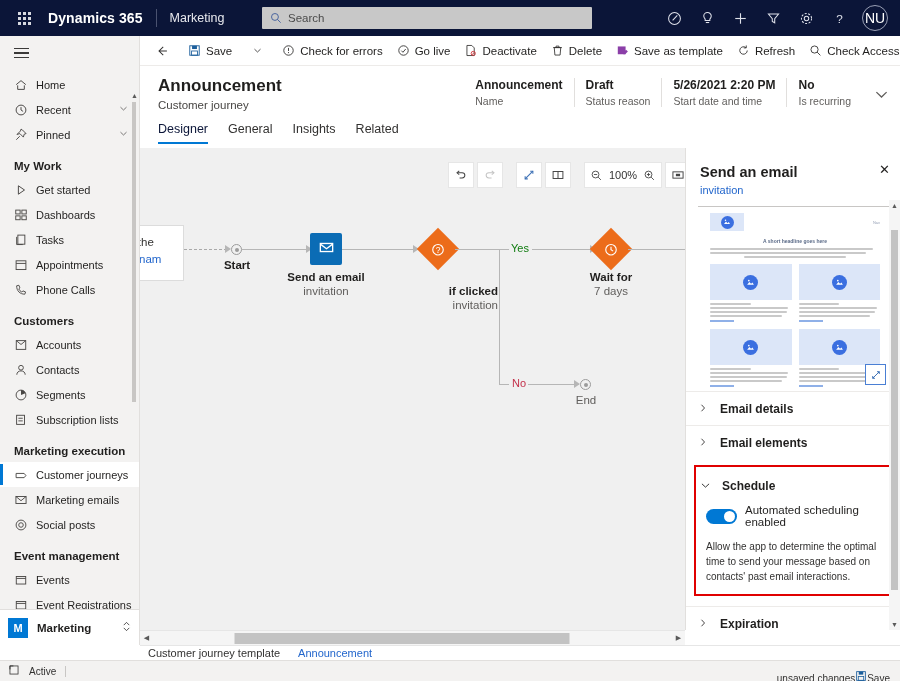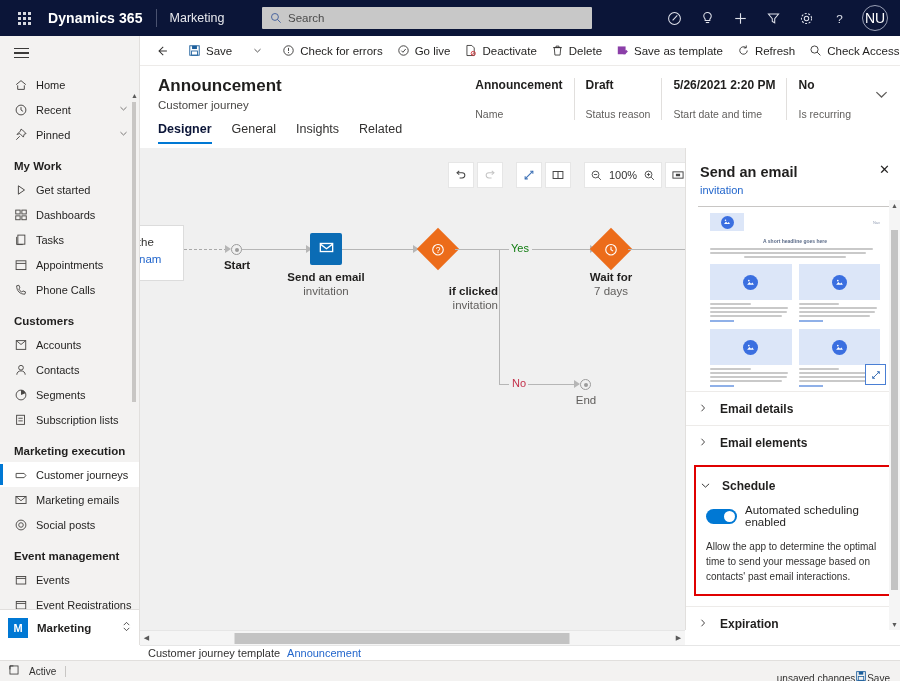--- a/index.html
+++ b/index.html
@@ -103,26 +103,26 @@
     background: #fff;
   }
   .rectitle { position: absolute; left: 18px; top: 10px; font-size: 17px;
               font-weight: bold; color: #201f1e; }
   .recsub { position: absolute; left: 18px; top: 33px; font-size: 11.5px;
             color: #484644; }
   .hdrfields { position: absolute; right: 38px; top: 12px; display: flex; }
   .hfield { padding: 0 11px; border-left: 1px solid #e1dfdd; }
   .hfield:first-child { border-left: none; }
   .hfv { font-size: 12px; font-weight: bold; color: #201f1e; white-space: nowrap; }
-  .hfl { font-size: 10.5px; color: #605e5c; margin-top: 16px; white-space: nowrap; }
+  .hfl { font-size: 10.5px; color: #605e5c; margin-top: 3px; white-space: nowrap; }
   .hdrchev { position: absolute; right: 10px; top: 20px; color: #605e5c;
              cursor: pointer; }
   .tabs { position: absolute; left: 18px; top: 56px; display: flex; gap: 20px; }
   .tab { font-size: 12.5px; color: #323130; padding-bottom: 6px; cursor: pointer; }
-  .tab.active { font-weight: bold; color: #0b1538; border-bottom: 2.5px solid #0078d4; }
+  .tab.active { font-weight: normal; color: #0b1538; border-bottom: 2.5px solid #0078d4; }
 
   
   .canvas {
     position: absolute; top: 148px; left: 140px; width: 545px; height: 482px;
     background: #f0f0f0; overflow: hidden;
   }
   .canvastools {
     position: absolute; top: 14px; left: 308px; display: flex; gap: 3px;
     z-index: 5;
   }
@@ -188,21 +188,21 @@
   }
   .hscroll .arr { width: 13px; text-align: center; font-size: 7px; color: #5a5a5a; }
   .hscroll .track { flex: 1; height: 15px; position: relative; }
   .hscroll .thumb {
     position: absolute; left: 48%; transform: translateX(-50%);
     top: 2px; width: 335px; height: 11px; background: #c3c3c3;
   }
   .statusstrip {
     position: absolute; left: 140px; bottom: 21px; width: 760px; height: 15px;
     background: #fff; border-top: 1px solid #e6e6e6; font-size: 11px;
-    display: flex; align-items: center; padding-left: 8px; gap: 7px; color: #323130;
+    display: flex; align-items: center; padding-left: 8px; gap: 18px; color: #323130;
   }
   .statusstrip .lnk { color: #2266cc; cursor: pointer; }
   .footer {
     position: absolute; left: 0; bottom: 0; width: 900px; height: 21px;
     background: #f3f2f1; border-top: 1px solid #e1dfdd;
     display: flex; align-items: center; font-size: 10px; color: #323130;
   }
   .footer .fl { display: flex; align-items: center; gap: 9px; padding-left: 8px; }
   .footer .fr { margin-left: auto; display: flex; align-items: flex-end;
                 padding-right: 10px; margin-top: 12px; }

